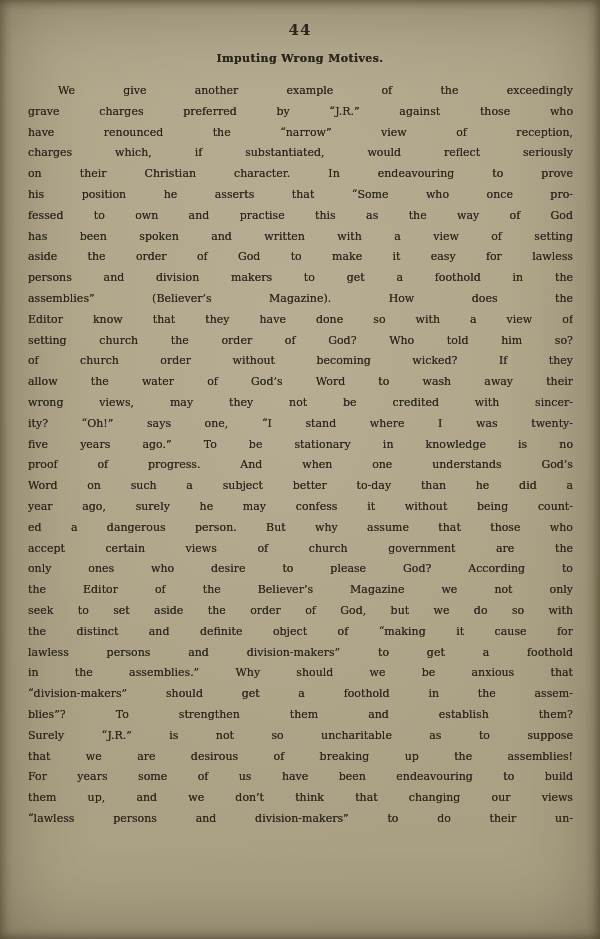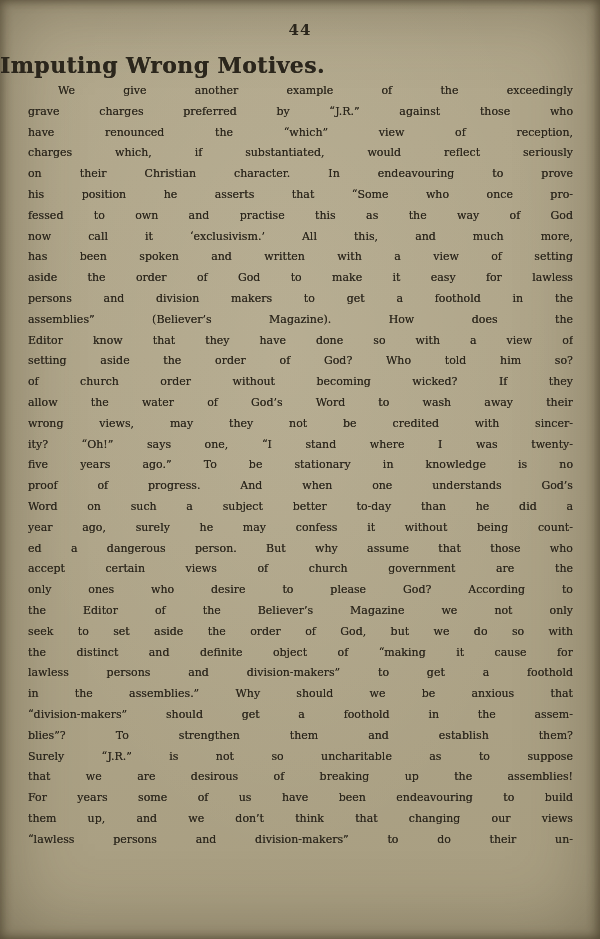--- a/index.html
+++ b/index.html
@@ -31,21 +31,22 @@
     text-align: center;
     font-size: 15px;
     font-weight: bold;
     letter-spacing: 1px;
   }
   .heading {
     position: absolute;
     top: 52px;
     left: 0;
     width: 100%;
-    font-size: 22px;
+    text-align: center;
+    font-size: 11px;
     font-weight: bold;
     letter-spacing: 0.4px;
     text-shadow: 0 0 0.5px rgba(43,38,28,0.85);
   }
   .body-text {
     position: absolute;
     top: 81px;
     left: 28px;
     width: 545px;
     font-size: 11px;
@@ -64,32 +65,31 @@
 </style>
 </head>
 <body>
 
 <div class="page">
   <div class="page-number">44</div>
   <h1 class="heading">Imputing Wrong Motives.</h1>
   <div class="body-text">
       <div class="line first">We give another example of the exceedingly</div>
       <div class="line">grave charges preferred by “J.R.” against those who</div>
-      <div class="line">have renounced the “which” view of reception,</div>
+      <div class="line">have renounced the “narrow” view of reception,</div>
       <div class="line">charges which, if substantiated, would reflect seriously</div>
       <div class="line">on their Christian character. In endeavouring to prove</div>
       <div class="line">his position he asserts that “Some who once pro-</div>
       <div class="line">fessed to own and practise this as the way of God</div>
-      <div class="line">now call it ‘exclusivism.’ All this, and much more,</div>
       <div class="line">has been spoken and written with a view of setting</div>
       <div class="line">aside the order of God to make it easy for lawless</div>
       <div class="line">persons and division makers to get a foothold in the</div>
       <div class="line">assemblies” (Believer’s Magazine). How does the</div>
       <div class="line">Editor know that they have done so with a view of</div>
-      <div class="line">setting aside the order of God? Who told him so?</div>
+      <div class="line">setting church the order of God? Who told him so?</div>
       <div class="line">of church order without becoming wicked? If they</div>
       <div class="line">allow the water of God’s Word to wash away their</div>
       <div class="line">wrong views, may they not be credited with sincer-</div>
       <div class="line">ity? “Oh!” says one, “I stand where I was twenty-</div>
       <div class="line">five years ago.” To be stationary in knowledge is no</div>
       <div class="line">proof of progress. And when one understands God’s</div>
       <div class="line">Word on such a subject better to-day than he did a</div>
       <div class="line">year ago, surely he may confess it without being count-</div>
       <div class="line">ed a dangerous person. But why assume that those who</div>
       <div class="line">accept certain views of church government are the</div>

